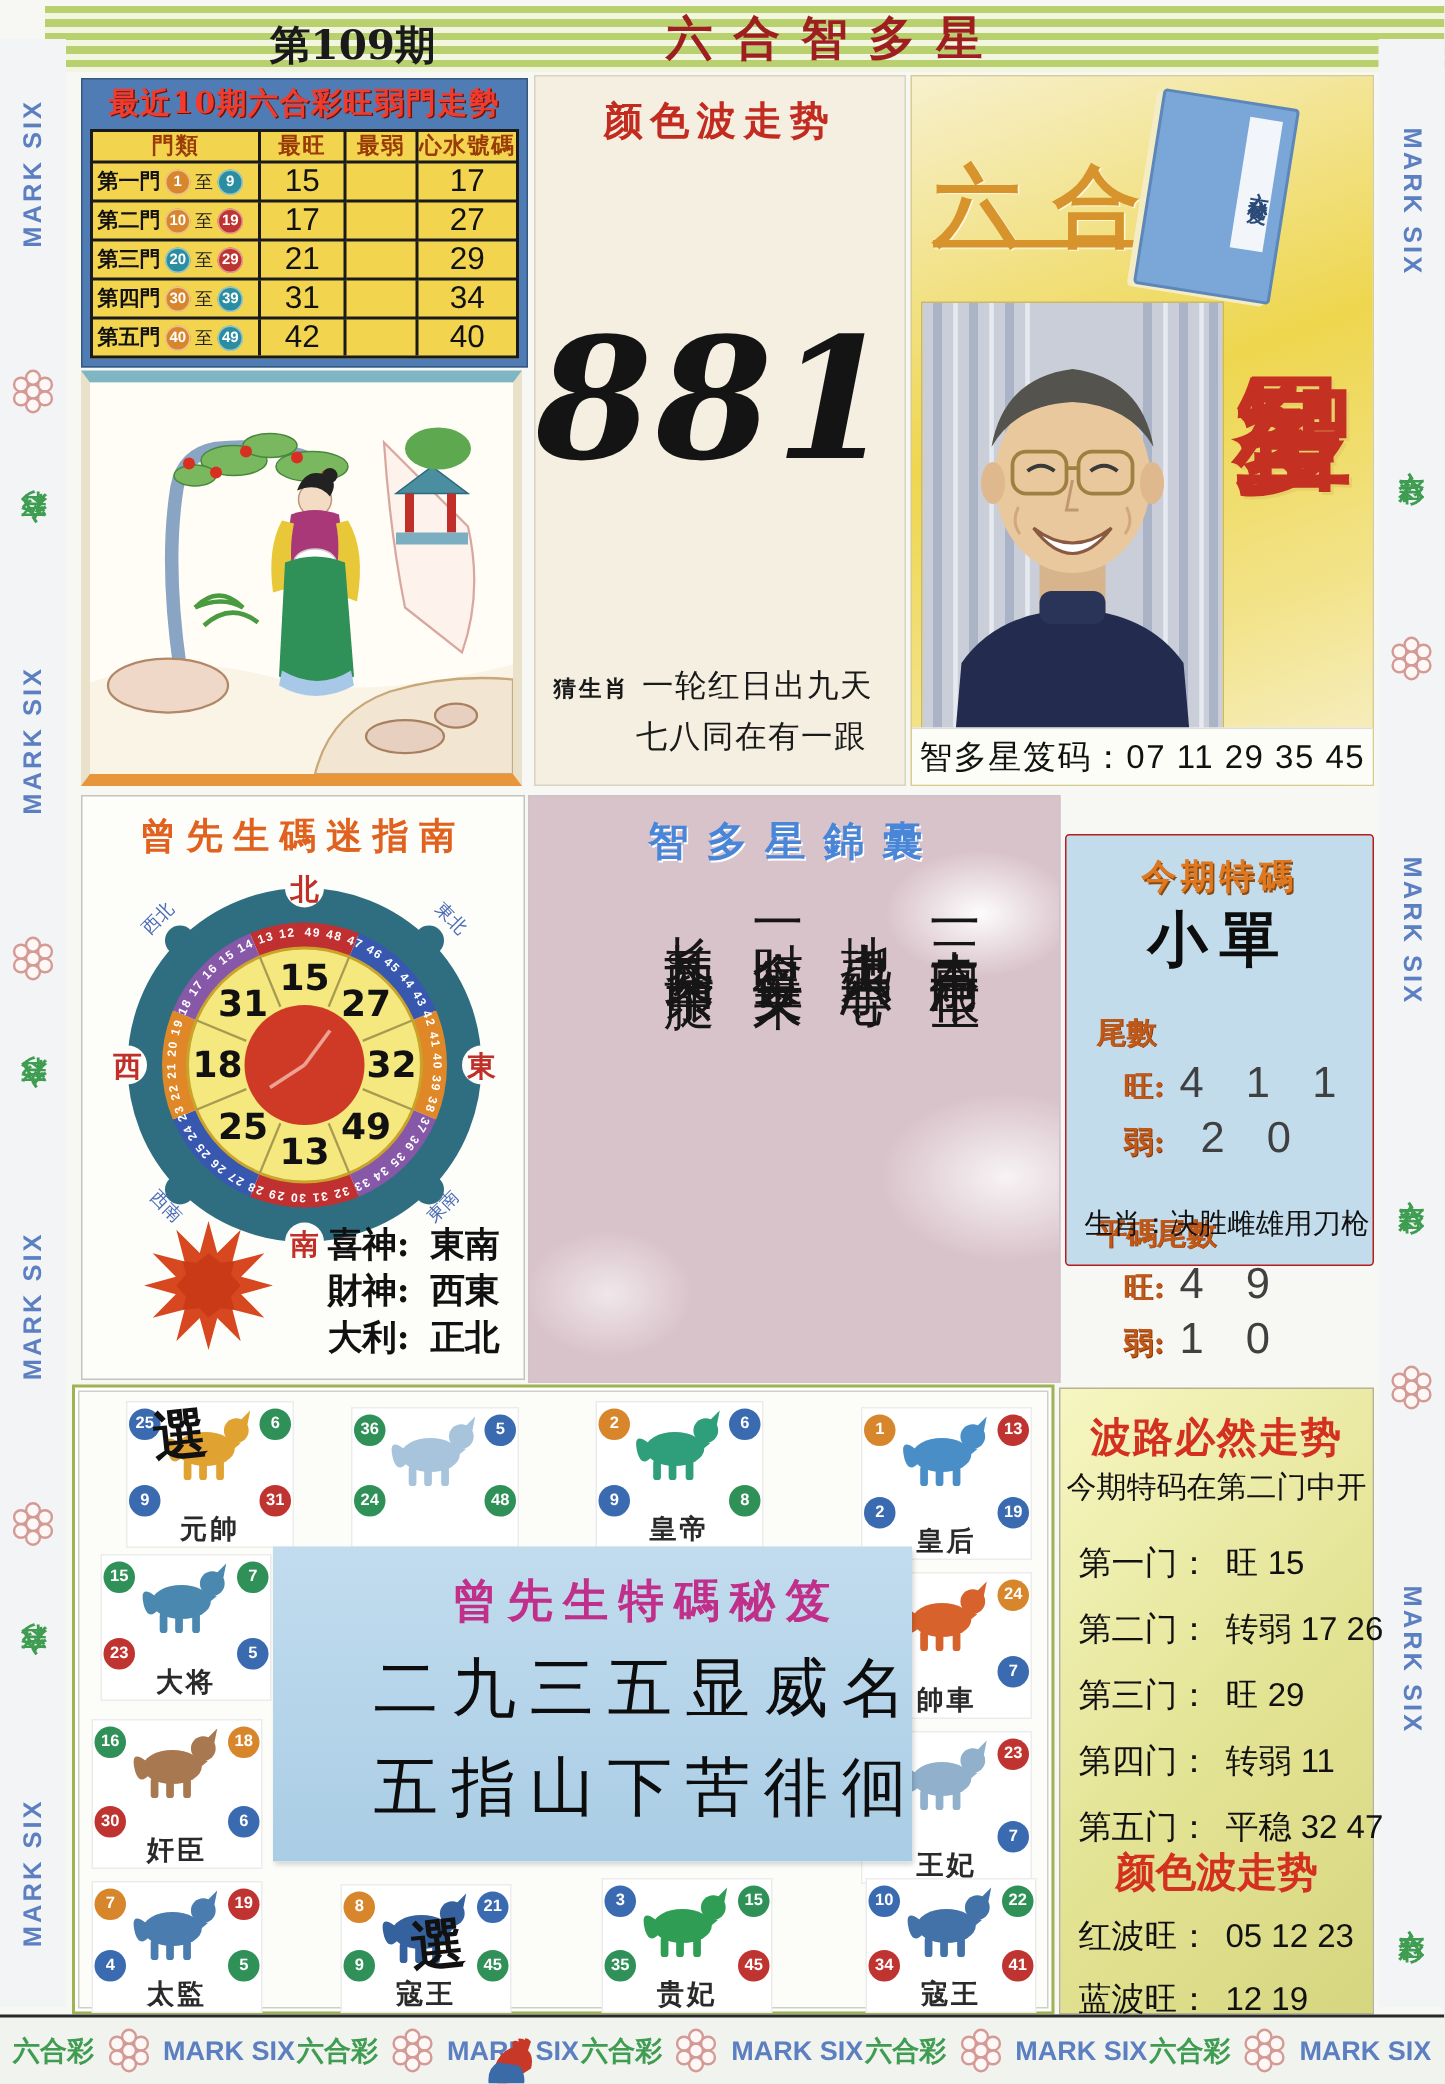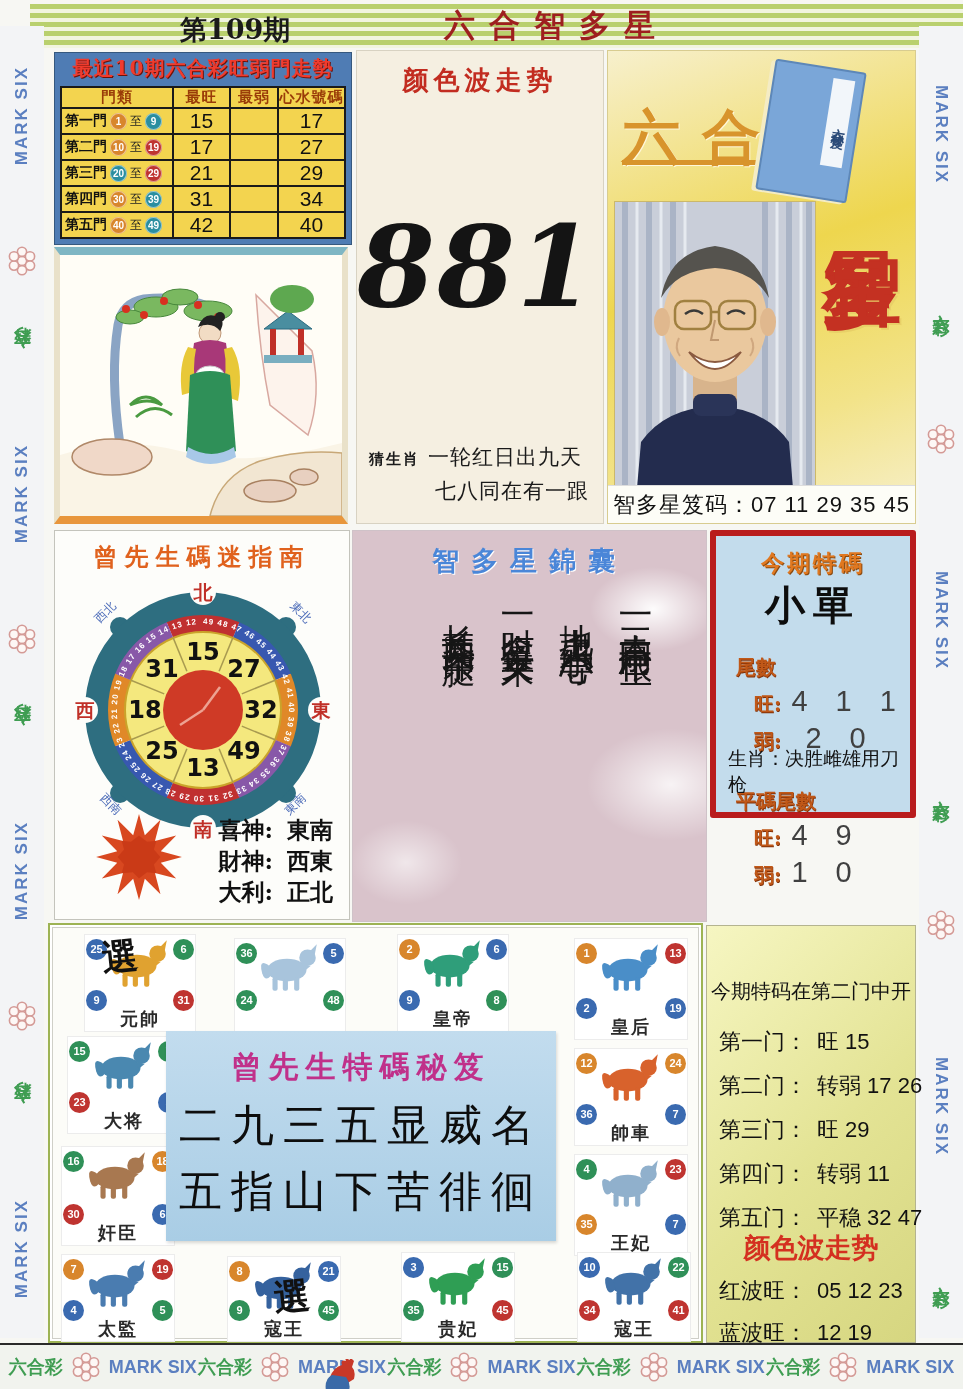--- a/index.html
+++ b/index.html
@@ -50,21 +50,21 @@
     border-top:8px solid #7fb6c4;border-bottom:8px solid #e8963c;
     border-left:6px solid #e9e1c9;border-right:6px solid #e9e1c9;}
   .paint svg{width:100%;height:100%;display:block;}
 
   
   .xuan{left:356px;top:50px;width:248px;height:474px;background:#f5efe1;border:1px solid #d8d2c2;}
   .xtitle{position:absolute;top:12px;width:100%;text-align:center;font:bold 26px "DejaVu Serif",serif;
     color:#c22c20;letter-spacing:5px;}
   .xcode{position:absolute;top:150px;width:100%;text-align:center;
     font:bold italic 112px "DejaVu Serif",serif;color:#141414;letter-spacing:2px;}
-  .xhint{position:absolute;left:12px;right:0;bottom:18px;color:#1a1a1a;}
+  .xhint{position:absolute;left:12px;right:11px;bottom:18px;color:#1a1a1a;}
   .xhint .l1{display:flex;align-items:baseline;gap:8px;}
   .xlab{font:bold 15px "DejaVu Serif",serif;letter-spacing:2px;}
   .xline{font:21px "DejaVu Serif",serif;letter-spacing:1px;}
   .xhint .l2{text-align:right;padding-right:14px;margin-top:6px;}
 
   
   .cover{left:607px;top:50px;width:309px;height:474px;
     background:linear-gradient(160deg,#f7f0cd 0%,#eed64e 45%,#f2e389 75%,#f7f0cd 100%);border:1px solid #d8cc90;}
   .brand{position:absolute;left:14px;top:48px;font:bold 58px "DejaVu Serif",serif;color:#d8942c;
     letter-spacing:22px;text-shadow:1px 1px 0 #fff7d8;white-space:nowrap;text-decoration:underline;}
@@ -95,21 +95,21 @@
       radial-gradient(120px 80px at 90% 65%,rgba(255,255,255,.8),rgba(255,255,255,0) 70%),
       radial-gradient(80px 60px at 15% 85%,rgba(255,255,255,.6),rgba(255,255,255,0) 70%),
       #d9c3cb;}
   .jtitle{position:absolute;top:12px;width:100%;text-align:center;font:bold 27px "DejaVu Serif",serif;
     color:#4a86d8;letter-spacing:12px;text-shadow:1px 1px 0 #fff;}
   .jbody{position:absolute;top:66px;bottom:16px;left:24px;right:34px;writing-mode:vertical-rl;
     font:34px "DejaVu Serif",serif;color:#161616;}
   .jbody p{margin:0 13px;letter-spacing:5px;}
 
   
-  .tema{left:710px;top:530px;width:206px;height:288px;background:#c3dcec;border:6px solid #b91c1c;border-radius:3px;}
+  .tema{left:710px;top:556px;width:206px;height:288px;background:#c3dcec;border:1px solid #b91c1c;border-radius:3px;}
   .tmtitle{position:absolute;top:12px;width:100%;text-align:center;font:bold 23px "DejaVu Serif",serif;
     color:#e07820;letter-spacing:3px;text-shadow:1px 1px 0 #8a4a10;}
   .tmmain{position:absolute;top:42px;width:100%;text-align:center;font:bold 40px "DejaVu Serif",serif;
     color:#0d0d0d;letter-spacing:8px;}
   .sec1{position:absolute;left:20px;top:118px;} .sec2{position:absolute;left:20px;top:252px;}
   .redlab{font:bold 20px "DejaVu Serif",serif;color:#c05818;text-shadow:.5px .5px 0 #803008;}
   .numrow{display:flex;align-items:baseline;gap:10px;margin:4px 0 0 18px;}
   .bignum{font:29px "Liberation Sans",sans-serif;color:#404040;letter-spacing:10px;}
   .shengxiao{position:absolute;left:12px;bottom:14px;font:19px "Liberation Sans",sans-serif;color:#111;}
 
@@ -119,22 +119,22 @@
   .card{position:absolute;background:#fff;box-shadow:0 0 0 1px #ececec;}
   .dot{position:absolute;width:21px;height:21px;border-radius:50%;color:#fff;
     font:bold 11px/21px "Liberation Sans",sans-serif;text-align:center;}
   .tl{left:1px;top:4px;} .tr{right:1px;top:4px;} .bl{left:1px;bottom:20px;} .br{right:1px;bottom:20px;}
   .animal{position:absolute;left:50%;top:4px;transform:translateX(-50%);width:66px;height:50px;}
   .clabel{position:absolute;bottom:0;width:100%;text-align:center;
     font:bold 18px "DejaVu Serif",serif;color:#2a2a2a;letter-spacing:2px;}
   .a1{color:#e0a230;} .a2{color:#a8c4dc;} .a3{color:#2f9e7a;} .a4{color:#4a8ec8;}
   .a5{color:#4a88b0;} .a6{color:#d8622c;} .a7{color:#a87850;} .a8{color:#90b0cc;}
   .a9{color:#4a7cb0;} .a10{color:#35629e;} .a11{color:#2f9e54;} .a12{color:#4272a8;}
-  .secret{position:absolute;left:116px;top:106px;width:390px;height:210px;
-    background:linear-gradient(180deg,#c2dcee 0%,#a9cde5 100%);box-shadow:1px 2px 3px rgba(0,0,0,.15);}
+  .secret{position:absolute;left:132px;top:106px;width:390px;height:210px;
+    background:linear-gradient(180deg,#c2dcee 0%,#a9cde5 100%);box-shadow:1px 2px 3px rgba(0,0,0,.15);padding-left:36px;}
   .stitle{position:absolute;top:16px;width:100%;text-align:center;font:bold 30px "DejaVu Serif",serif;
     color:#c0308a;letter-spacing:7px;}
   .sline{position:absolute;width:100%;text-align:center;font:43px "DejaVu Serif",serif;
     color:#0d0d0d;letter-spacing:9px;}
   .sl1{top:66px;} .sl2{top:132px;}
   .selmark{position:absolute;font:bold 36px "DejaVu Serif",serif;color:#111;transform:rotate(-6deg);}
 
   
   .bolu{left:706px;top:925px;width:210px;height:418px;border:1px solid #b4b490;
     background:linear-gradient(135deg,#f6f6c2 0%,#e3e394 55%,#d6d680 100%);}
@@ -648,20 +648,21 @@
       <div class="stitle">曾先生特碼秘笈</div>
       <div class="sline sl1">二九三五显威名</div>
       <div class="sline sl2">五指山下苦徘徊</div>
     </div>
 
     <span class="selmark" style="left:52px;top:8px">選</span>
     <span class="selmark" style="left:224px;top:348px">選</span>
   </div>
 
   <div class="panel bolu">
+    <div class="btitle">波路必然走势</div>
     <div class="bsub">今期特码在第二门中开</div>
     <div class="doors">
       <div class="row">
           <span>第一门：</span>
           <span>旺 15</span>
         </div>
       <div class="row">
           <span>第二门：</span>
           <span>转弱 17 26</span>
         </div>

